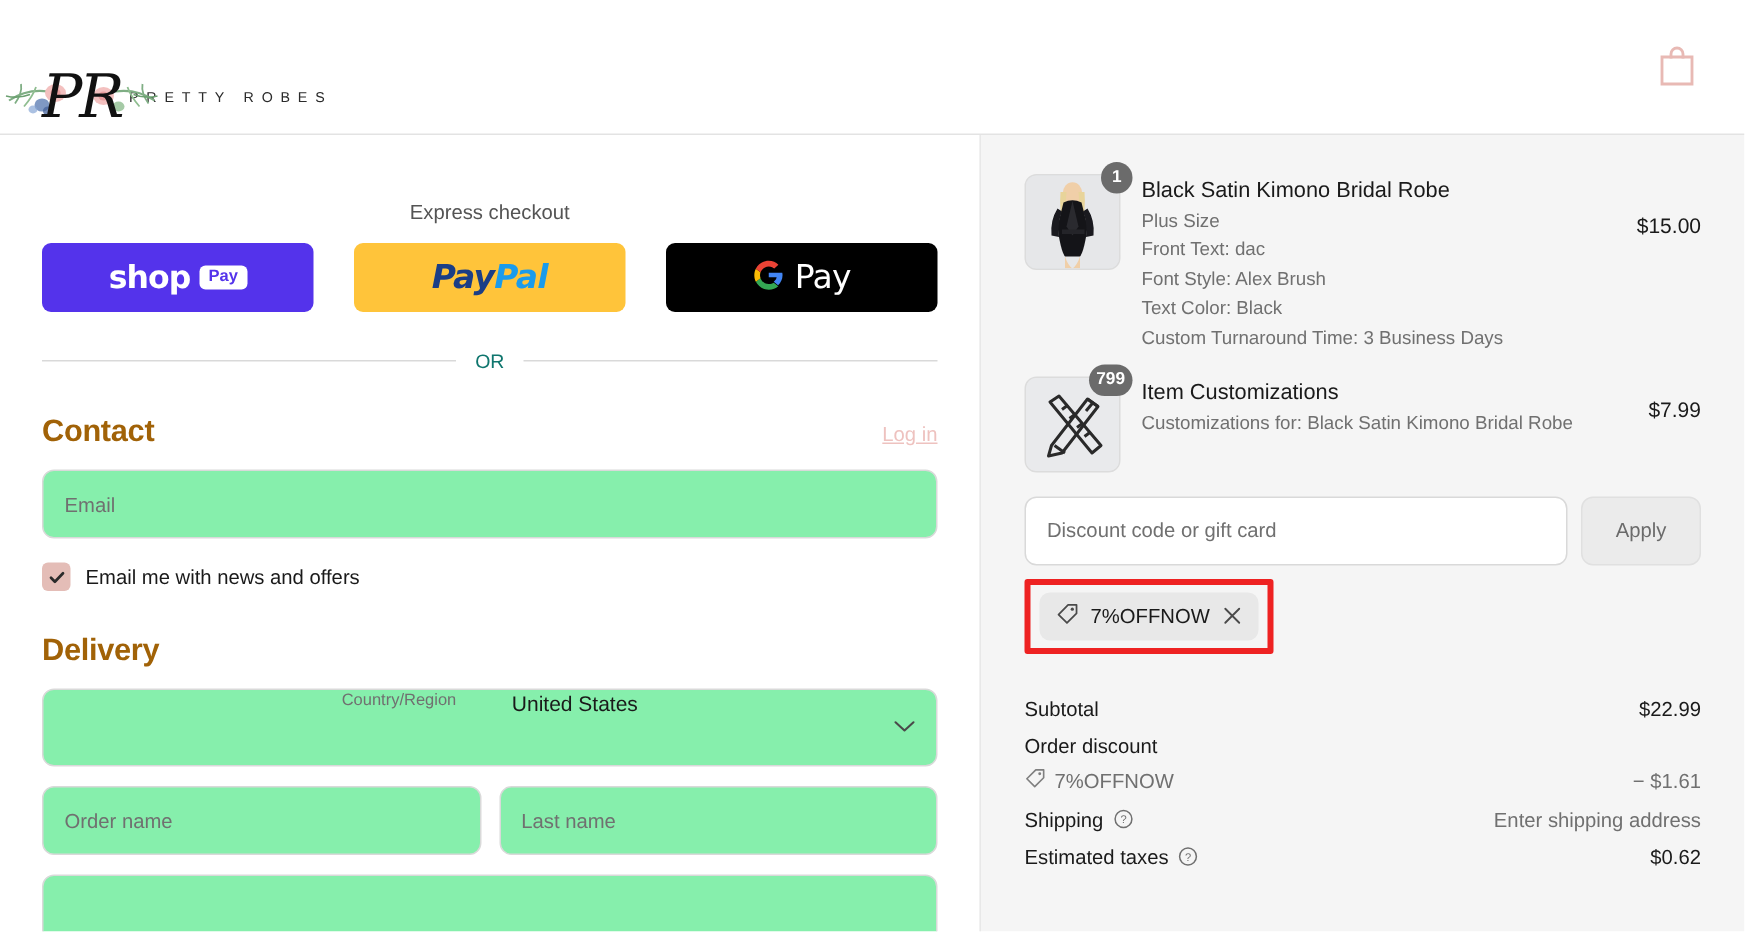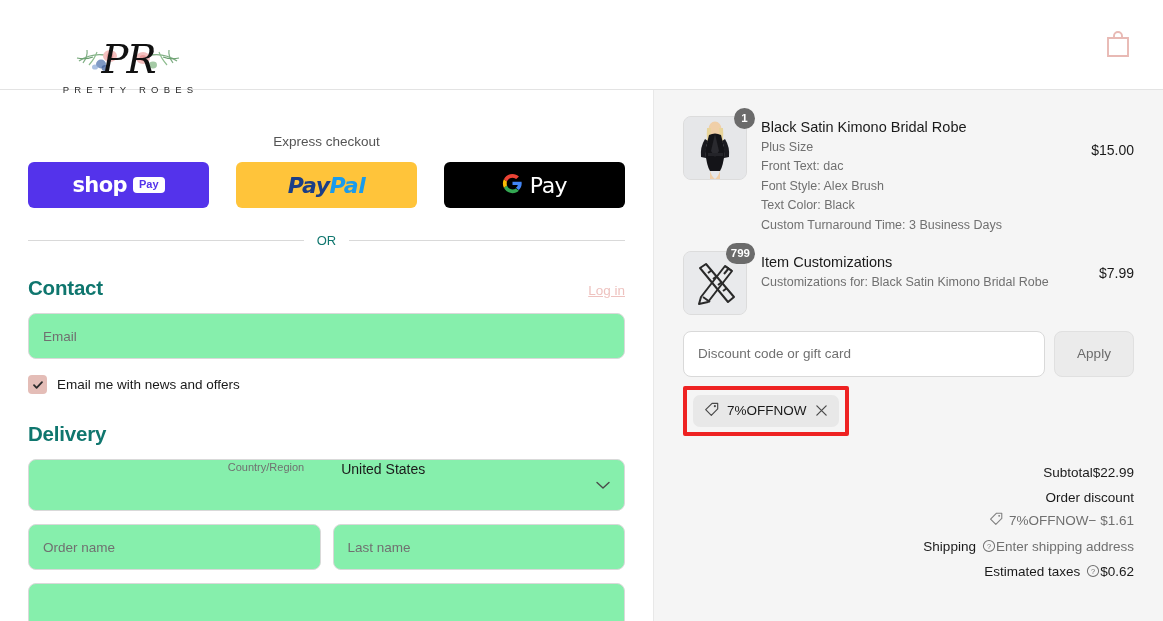--- a/index.html
+++ b/index.html
@@ -18,21 +18,21 @@
     height: 90px;
     background: #ffffff;
     border-bottom: 1px solid #e3e3e3;
     position: relative;
     display: flex;
     align-items: center;
   }
   .brand-logo {
     margin-left: 28px;
     display: flex;
-    flex-direction: column;
+    flex-direction: row;
     align-items: center;
     width: 200px;
     margin-top: 41px;
   }
   .brand-mark {
     display: flex;
     align-items: center;
     justify-content: center;
     height: 48px;
     position: relative;
@@ -177,21 +177,21 @@
   .section-head {
     display: flex;
     align-items: baseline;
     justify-content: space-between;
     margin-top: 28px;
   }
   .section-title {
     font-size: 20.5px;
     font-weight: bold;
     letter-spacing: -0.2px;
-    color: #0f766e;
+    color: #a16207;
   }
   .login-link {
     font-size: 13.5px;
     color: #eec2bf;
     text-decoration: underline;
     cursor: pointer;
   }
 
   .field {
     margin-top: 13px;
@@ -360,21 +360,21 @@
     padding: 7px 11px;
     font-size: 13.5px;
     color: #1a1a1a;
     cursor: pointer;
   }
   .chip-x { cursor: pointer; display: flex; }
 
   .totals { margin-top: 24px; }
   .total-row {
     display: flex;
-    justify-content: flex-end;
+    justify-content: space-between;
     align-items: center;
     font-size: 13.5px;
     color: #1a1a1a;
     padding: 5px 0;
   }
   .total-row.muted { color: #707070; }
   .total-label { display: flex; align-items: center; gap: 6px; }
   .total-row.sub-discount { padding-top: 2px; }
   .info-dot {
     width: 14px; height: 14px;

